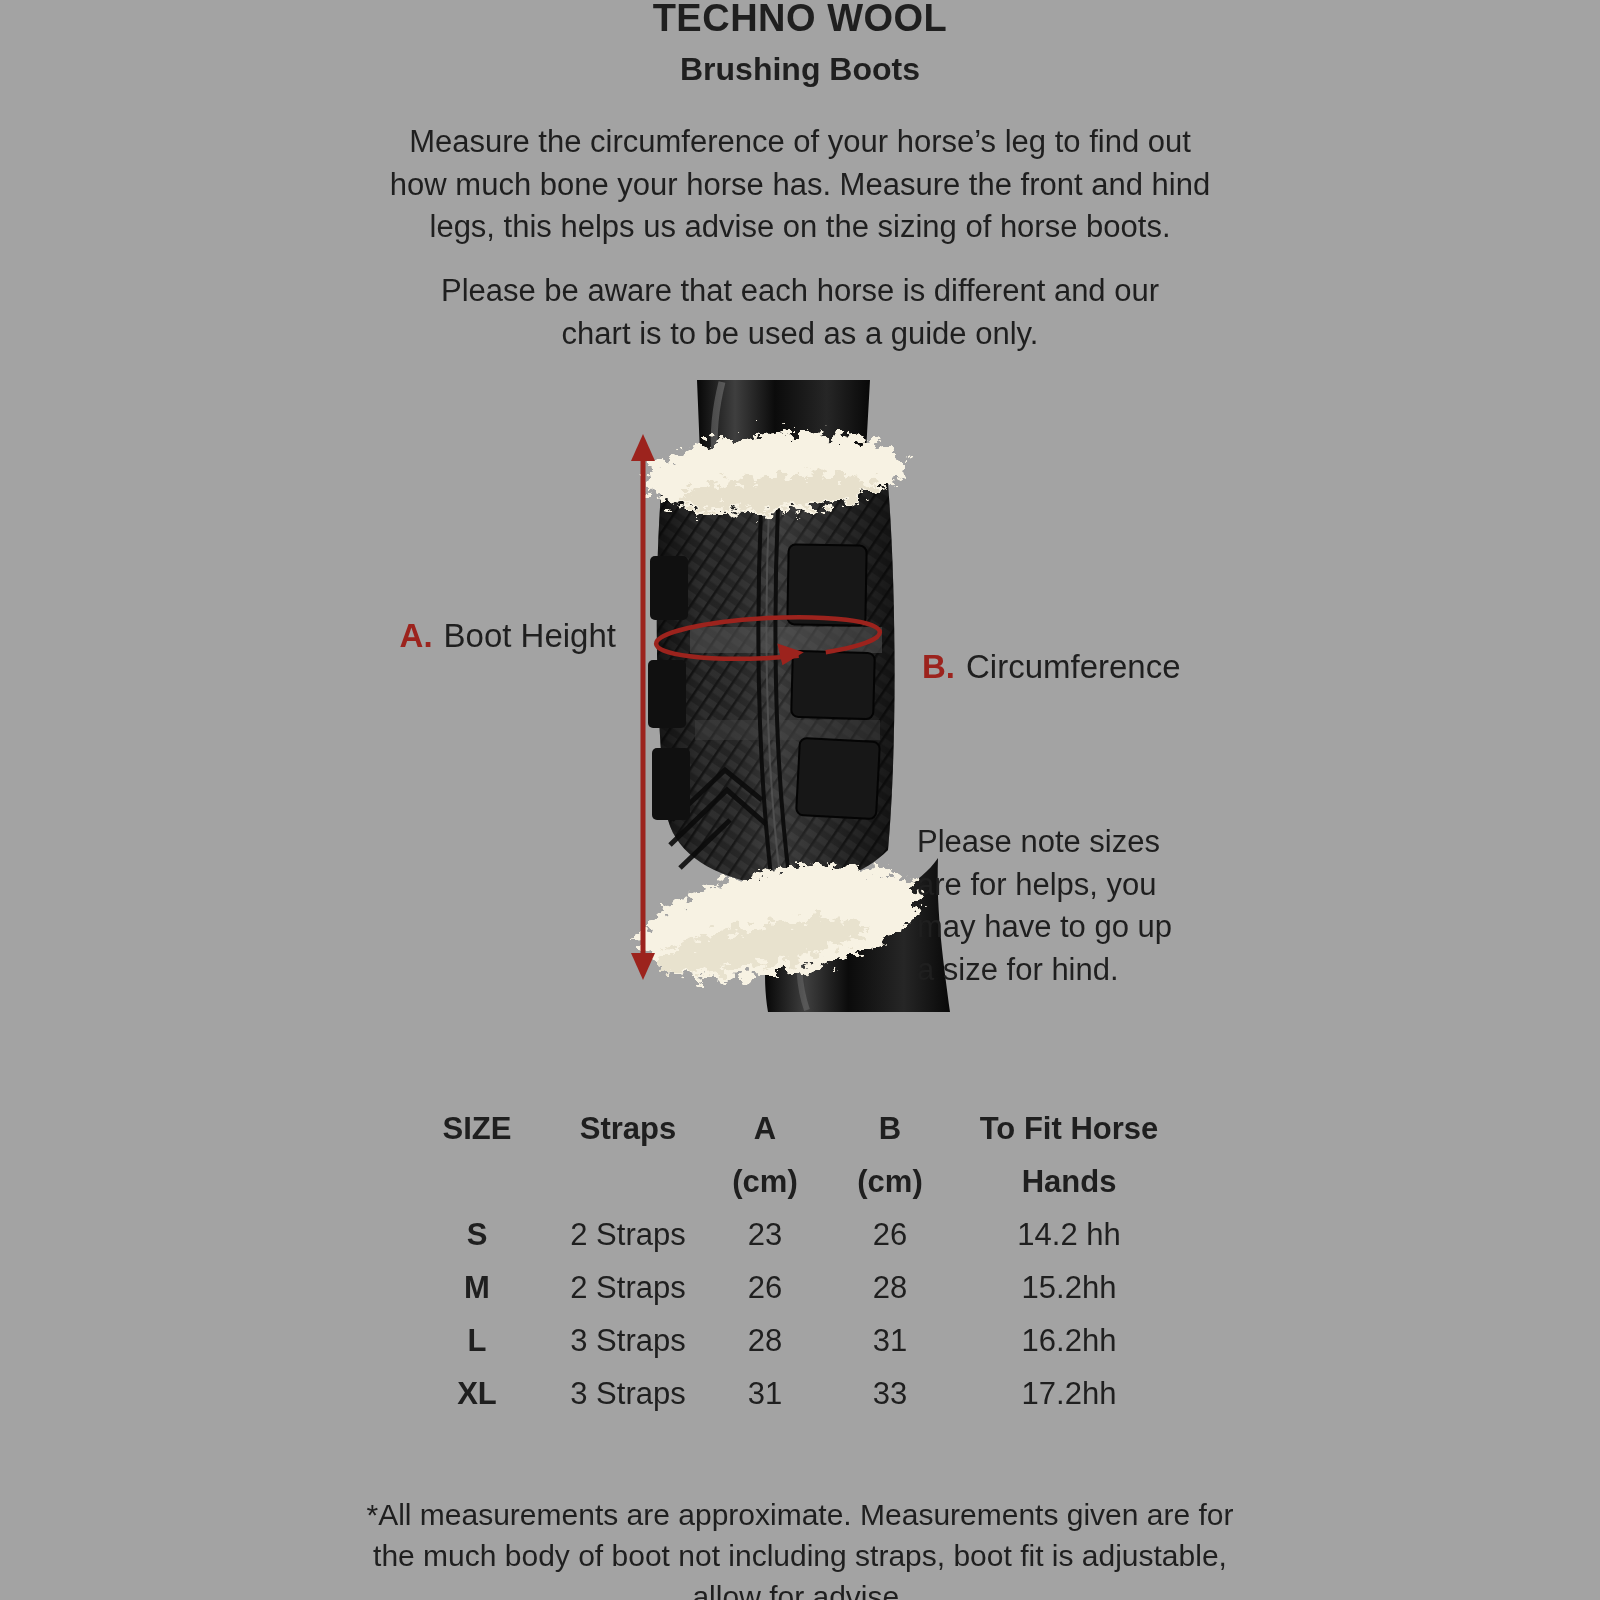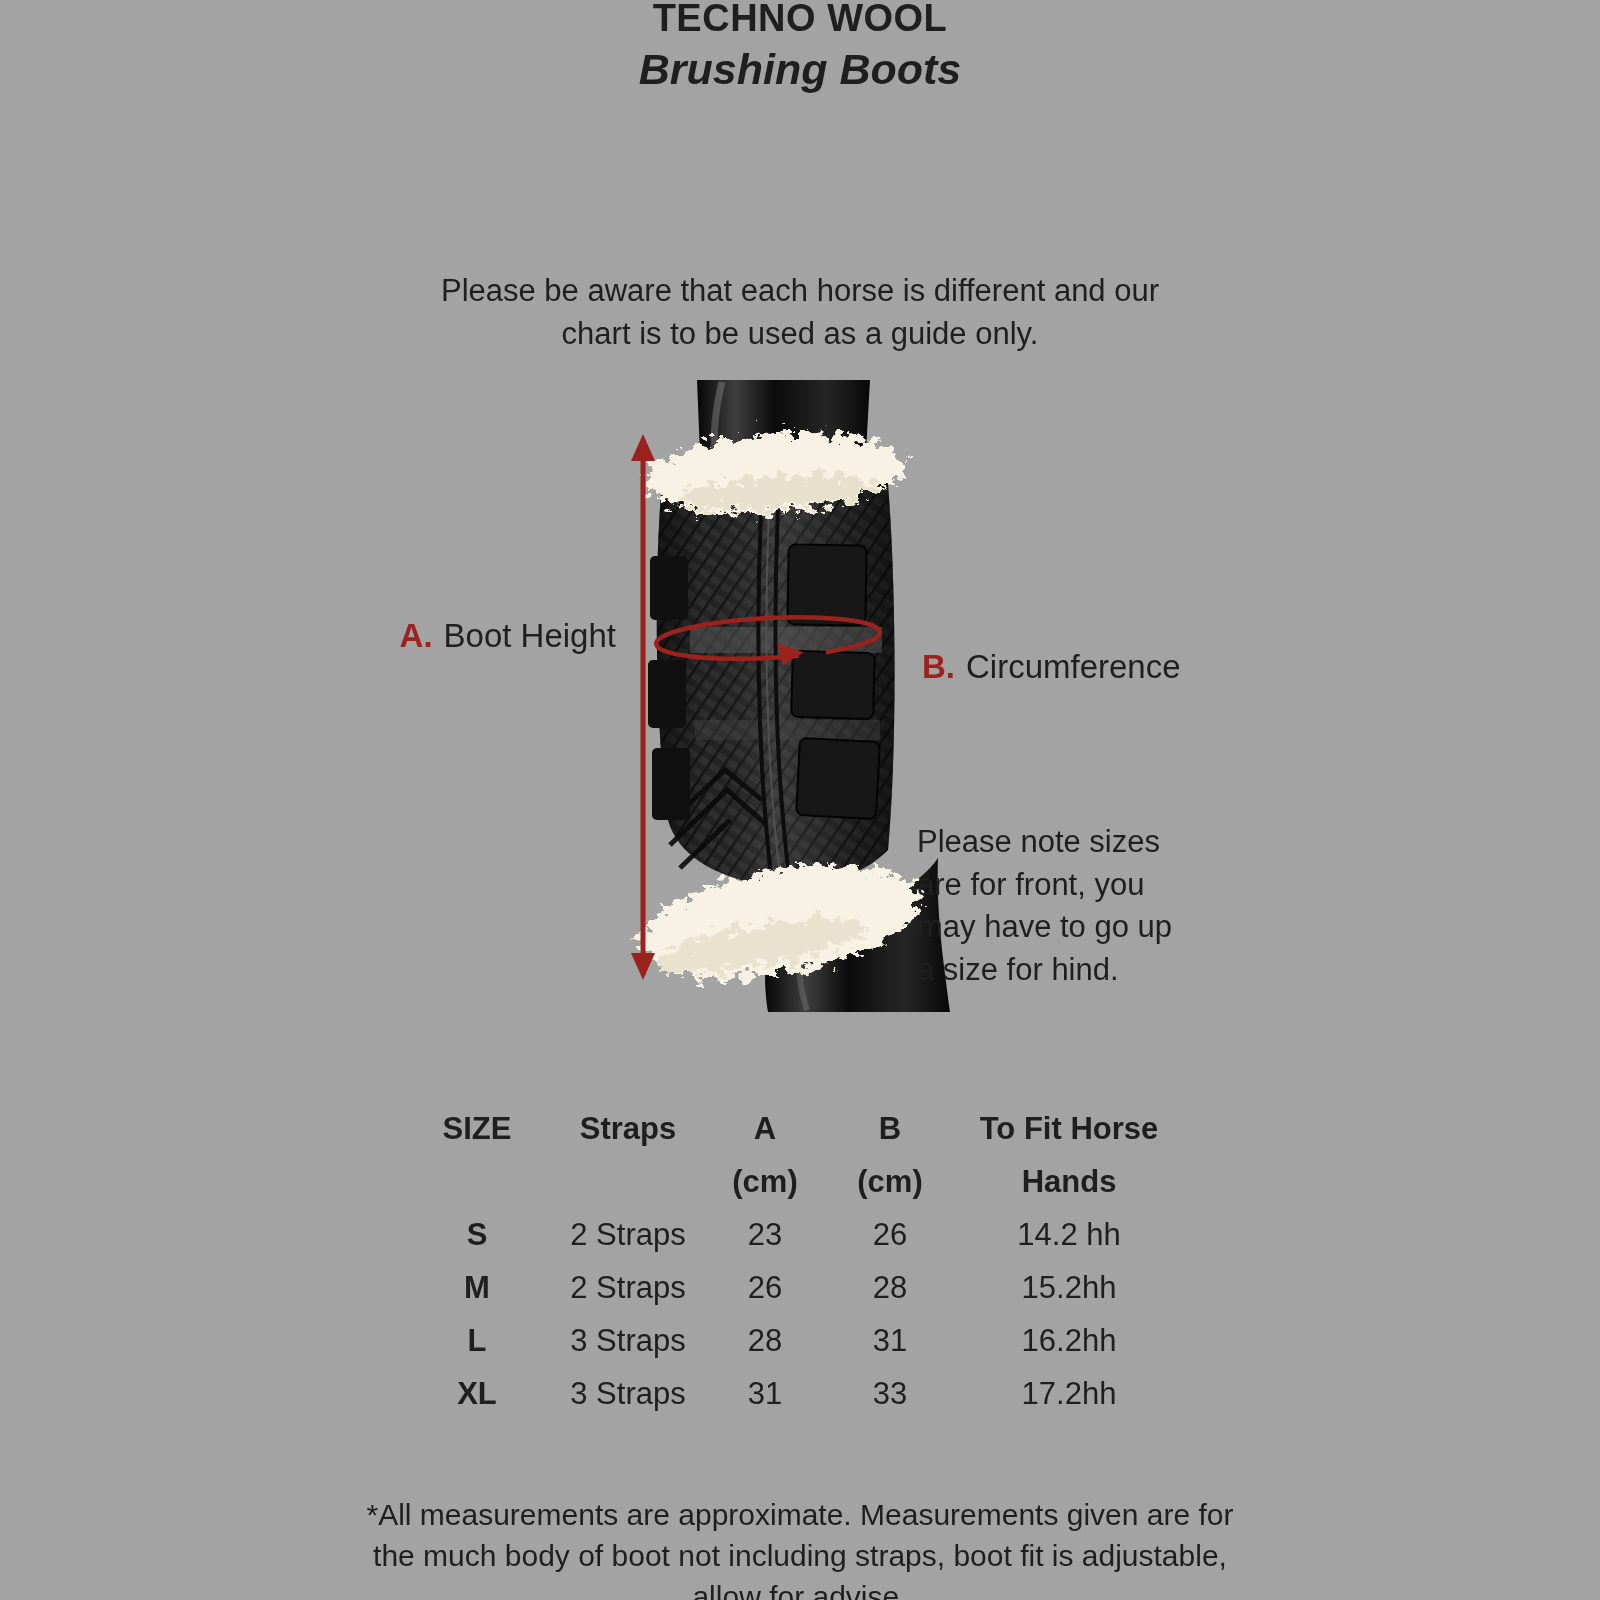--- a/index.html
+++ b/index.html
@@ -2,21 +2,21 @@
 <html><head>
 <meta charset="utf-8">
 <style>
   html,body{margin:0;padding:0;background:#ffffff;}
   .canvas{
     position:relative;width:1600px;height:1600px;background:#a3a3a3;
     font-family:"Liberation Sans",sans-serif;color:#1f1f1f;overflow:hidden;
   }
   .centered{position:absolute;left:217px;width:1166px;text-align:center;}
   .title{top:-4px;font-size:38px;line-height:44px;font-weight:700;letter-spacing:.5px;}
-  .subtitle{top:50px;font-size:43px;line-height:38px;font-weight:700;font-style:italic;}
+  .subtitle{top:50px;font-size:32px;line-height:38px;font-weight:700;}
   .para{font-size:31px;line-height:42.5px;font-weight:400;}
   .p1{top:121px;}
   .p2{top:270px;}
   .photo{position:absolute;left:540px;top:380px;width:420px;height:640px;}
   .label-a{position:absolute;left:340px;width:276px;top:617px;text-align:right;font-size:33px;white-space:nowrap;}
   .label-b{position:absolute;left:922px;top:648px;font-size:33px;white-space:nowrap;}
   .red-letter{color:#9c231d;font-weight:700;margin-right:11px;}
   .note{position:absolute;left:917px;top:821px;width:280px;text-align:left;font-size:31px;line-height:42.5px;}
   .size-table{position:absolute;left:407px;top:1102px;display:grid;
     grid-template-columns:140px 162px 112px 138px 220px;font-size:31px;}
@@ -26,20 +26,25 @@
   .footnote{top:1478px;font-size:30px;line-height:41px;margin-top:16px;}
 </style>
 </head>
 <body>
 
 <div class="canvas">
 
   <div class="centered title">TECHNO WOOL</div>
   <div class="centered subtitle">Brushing Boots</div>
 
+  <div class="centered para p1">
+    <div>Measure the circumference of your horse’s leg to find out</div>
+    <div>how much bone your horse has. Measure the front and hind</div>
+    <div>legs, this helps us advise on the sizing of horse boots.</div>
+  </div>
 
   <div class="centered para p2">
     <div>Please be aware that each horse is different and our</div>
     <div>chart is to be used as a guide only.</div>
   </div>
 
   <svg class="photo" viewBox="540 380 420 640" aria-hidden="true">
     <defs>
       <linearGradient id="legG" x1="0" y1="0" x2="1" y2="0">
         <stop offset="0" stop-color="#070707"></stop>
@@ -134,21 +139,21 @@
   <div class="label-a">
     <span class="red-letter">A.</span><span>Boot Height</span>
   </div>
 
   <div class="label-b">
     <span class="red-letter">B.</span><span>Circumference</span>
   </div>
 
   <div class="note">
     <div>Please note sizes</div>
-    <div>are for front, you</div>
+    <div>are for helps, you</div>
     <div>may have to go up</div>
     <div>a size for hind.</div>
   </div>
 
   <div class="size-table">
     <div class="th">SIZE</div>
     <div class="th">Straps</div>
     <div class="th">A</div>
     <div class="th">B</div>
     <div class="th">To Fit Horse</div>

